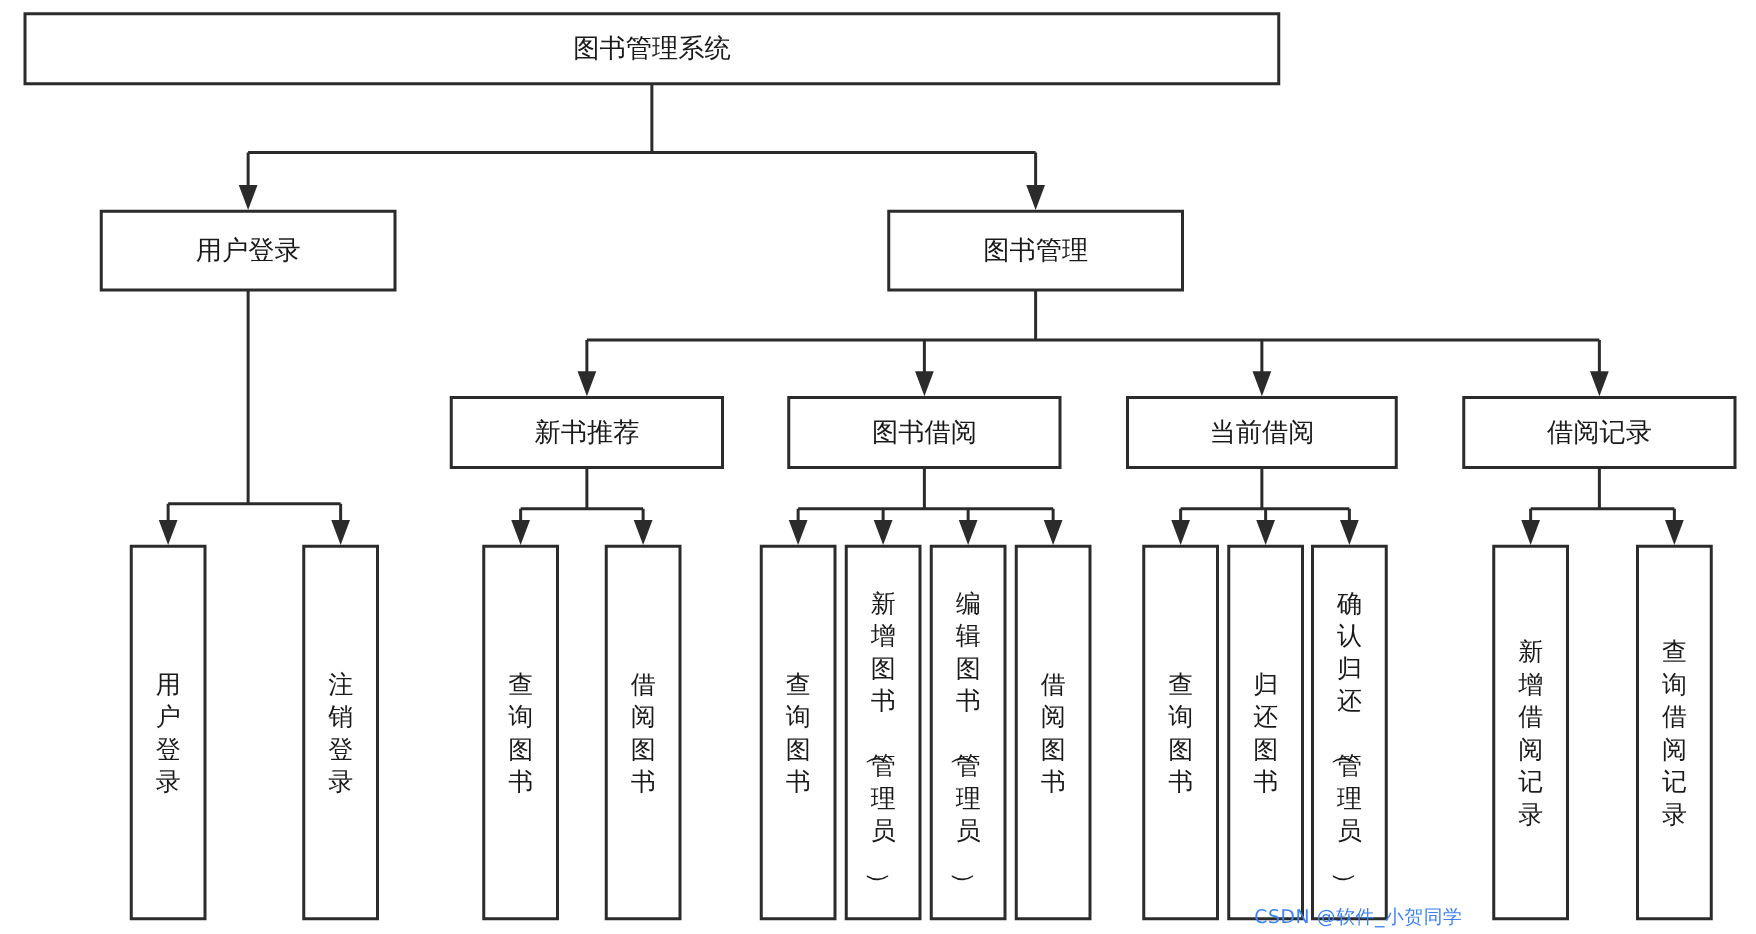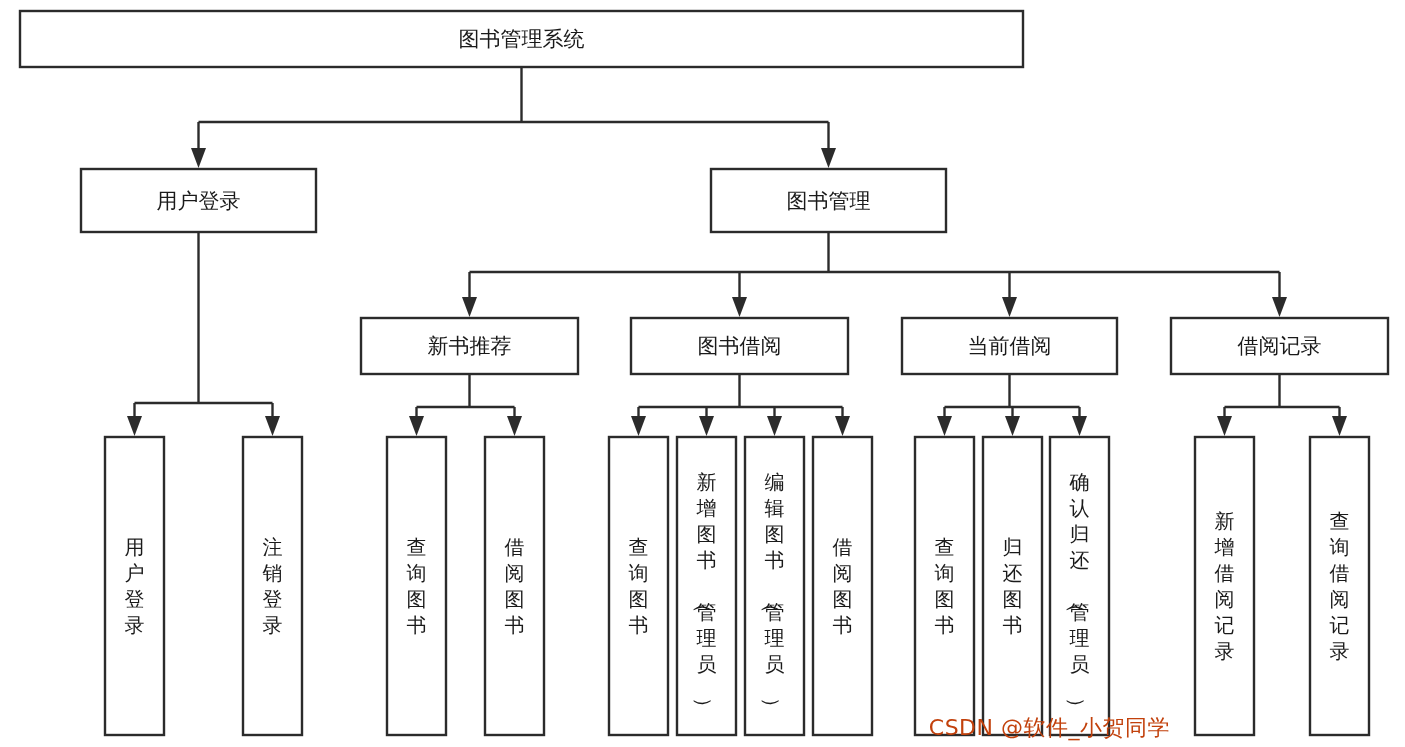--- a/index.html
+++ b/index.html
@@ -52,22 +52,22 @@
   }
   .arrow-head {
     fill: #2b2b2b;
     stroke: none;
   }
   .watermark {
     position: absolute;
     right: 8px;
     bottom: 4px;
     font-family: "DejaVu Sans", "Liberation Sans", sans-serif;
-    font-size: 22px;
-    color: #c2410c;
+    font-size: 15px;
+    color: #3b82f6;
     white-space: nowrap;
     letter-spacing: 0.5px;
     user-select: none;
   }
 </style>
 </head>
 <body>
 
 <div id="diagram-root">
   <svg id="tree-svg" viewBox="0 0 1405 747">

